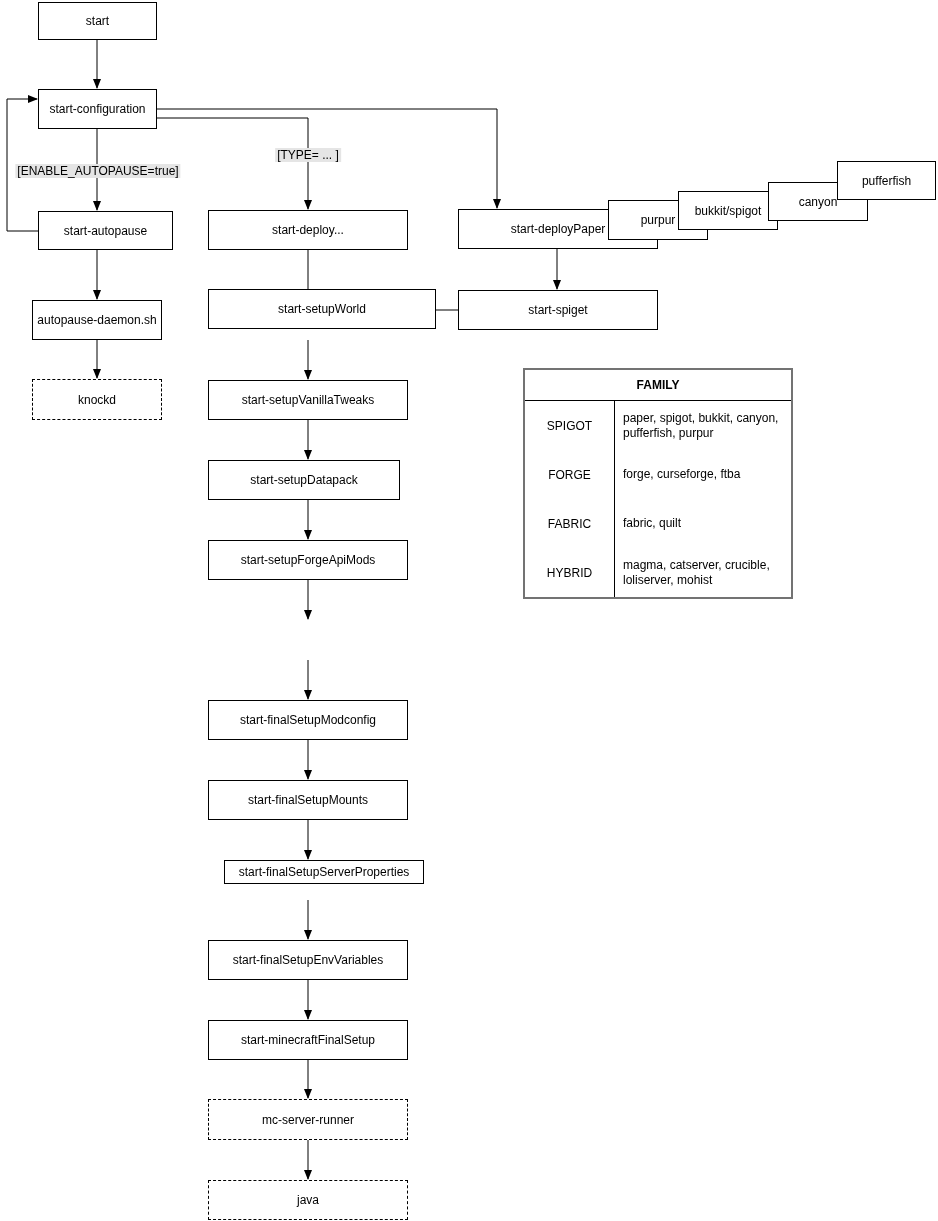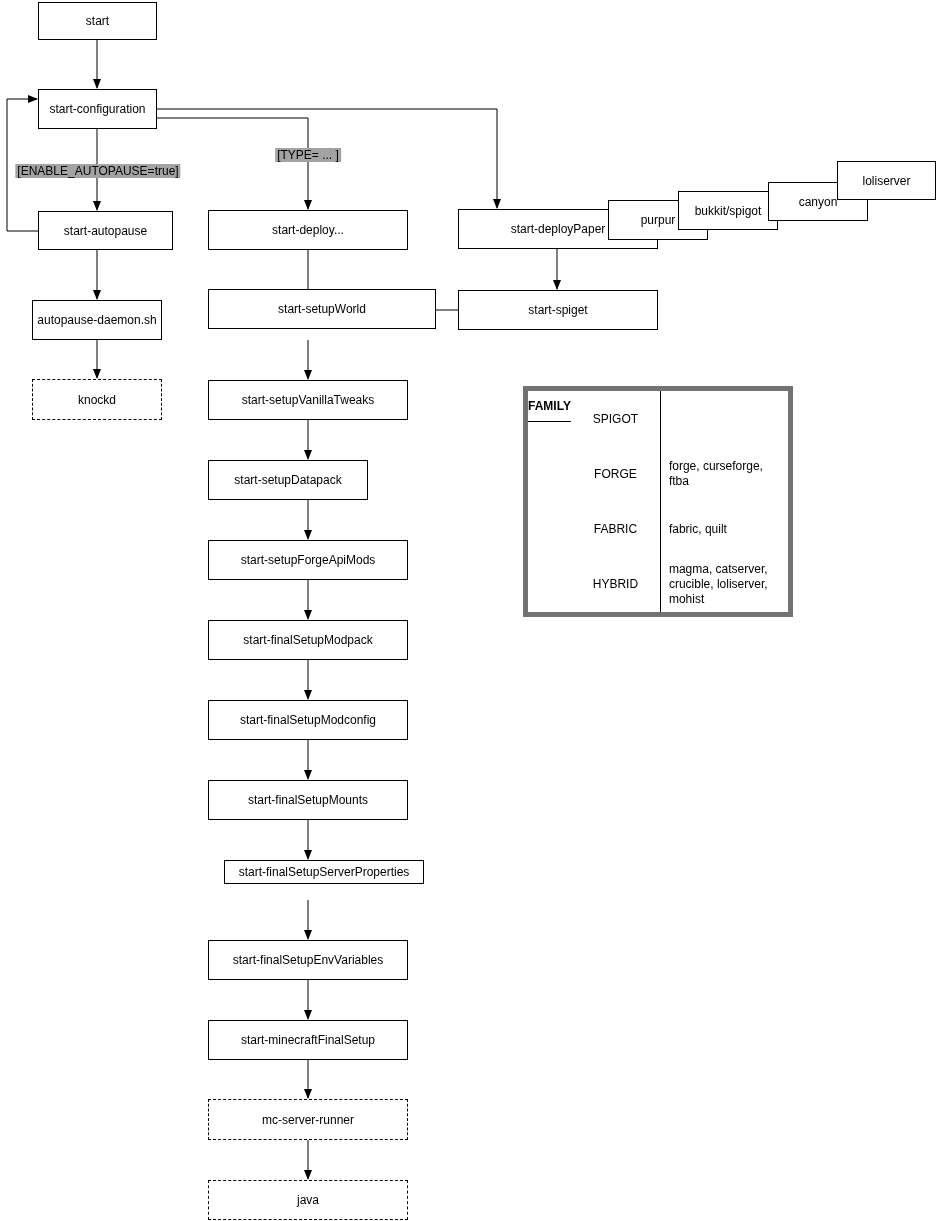--- a/index.html
+++ b/index.html
@@ -8,27 +8,27 @@
     font-family:"Liberation Sans", sans-serif;color:#000000;
   }
   .edges{position:absolute;left:0;top:0;width:938px;height:1221px;}
   .node{
     position:absolute;background:#ffffff;border:1px solid #000000;box-sizing:border-box;
     display:flex;align-items:center;justify-content:center;
     font-size:12px;white-space:nowrap;overflow:hidden;
   }
   .node.dashed{border-style:dashed;}
   .edge-label{
-    position:absolute;transform:translate(-50%,-50%);background:#a3a3a3;
+    position:absolute;transform:translate(-50%,-50%);background:#e5e5e5;
     font-size:12px;padding:0 2px;white-space:nowrap;line-height:14px;
   }
   .family-table{
-    position:absolute;left:523px;top:386px;width:270px;height:231px;
-    border:5px solid #737373;background:#ffffff;box-sizing:border-box;
-    display:flex;font-size:12px;
+    position:absolute;left:523px;top:368px;width:270px;height:231px;
+    border:2px solid #737373;background:#ffffff;box-sizing:border-box;
+    display:flex;flex-direction:column;font-size:12px;
   }
   .ft-header{
     height:31px;flex:0 0 31px;border-bottom:1px solid #000000;box-sizing:border-box;
     display:flex;align-items:center;justify-content:center;font-weight:bold;
   }
   .ft-body{flex:1;display:flex;flex-direction:column;}
   .ft-row{flex:1;display:flex;min-height:0;}
   .ft-cell-family{
     width:90px;flex:0 0 90px;border-right:1px solid #000000;box-sizing:border-box;
     display:flex;align-items:center;justify-content:center;
@@ -96,43 +96,40 @@
   <div class="node" style="left:608px;top:200px;width:100px;height:40px">
     <span>purpur</span>
   </div>
   <div class="node" style="left:678px;top:191px;width:100px;height:39px">
     <span>bukkit/spigot</span>
   </div>
   <div class="node" style="left:768px;top:182px;width:100px;height:39px">
     <span>canyon</span>
   </div>
   <div class="node" style="left:837px;top:161px;width:99px;height:39px">
-    <span>loliserver</span>
+    <span>pufferfish</span>
   </div>
   <div class="node" style="left:458px;top:290px;width:200px;height:40px">
     <span>start-spiget</span>
   </div>
 
   <div class="node" style="left:208px;top:210px;width:200px;height:40px">
     <span>start-deploy...</span>
   </div>
   <div class="node" style="left:208px;top:289px;width:228px;height:40px">
     <span>start-setupWorld</span>
   </div>
   <div class="node" style="left:208px;top:380px;width:200px;height:40px">
     <span>start-setupVanillaTweaks</span>
   </div>
-  <div class="node" style="left:208px;top:460px;width:160px;height:40px">
+  <div class="node" style="left:208px;top:460px;width:192px;height:40px">
     <span>start-setupDatapack</span>
   </div>
   <div class="node" style="left:208px;top:540px;width:200px;height:40px">
     <span>start-setupForgeApiMods</span>
-  </div>
-  <div class="node" style="left:208px;top:620px;width:200px;height:40px">
-    <span>start-finalSetupModpack</span>
   </div>
   <div class="node" style="left:208px;top:700px;width:200px;height:40px">
     <span>start-finalSetupModconfig</span>
   </div>
   <div class="node" style="left:208px;top:780px;width:200px;height:40px">
     <span>start-finalSetupMounts</span>
   </div>
   <div class="node" style="left:224px;top:860px;width:200px;height:24px">
     <span>start-finalSetupServerProperties</span>
   </div>
@@ -150,20 +147,21 @@
   </div>
 
   <div class="edge-label" style="left:98px;top:171px">[ENABLE_AUTOPAUSE=true]</div>
   <div class="edge-label" style="left:308px;top:155px">[TYPE= ... ]</div>
 
   <div class="family-table">
     <div class="ft-header">FAMILY</div>
     <div class="ft-body">
       <div class="ft-row">
         <div class="ft-cell-family">SPIGOT</div>
+        <div class="ft-cell-members">paper, spigot, bukkit, canyon, pufferfish, purpur</div>
       </div>
       <div class="ft-row">
         <div class="ft-cell-family">FORGE</div>
         <div class="ft-cell-members">forge, curseforge, ftba</div>
       </div>
       <div class="ft-row">
         <div class="ft-cell-family">FABRIC</div>
         <div class="ft-cell-members">fabric, quilt</div>
       </div>
       <div class="ft-row">

